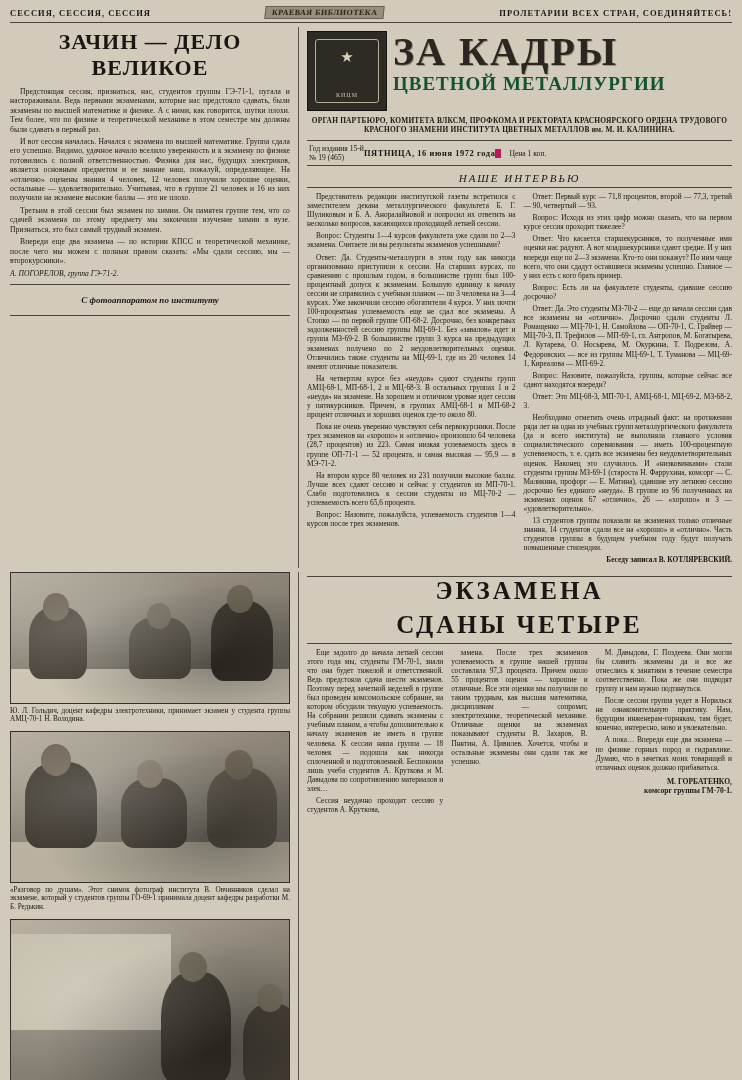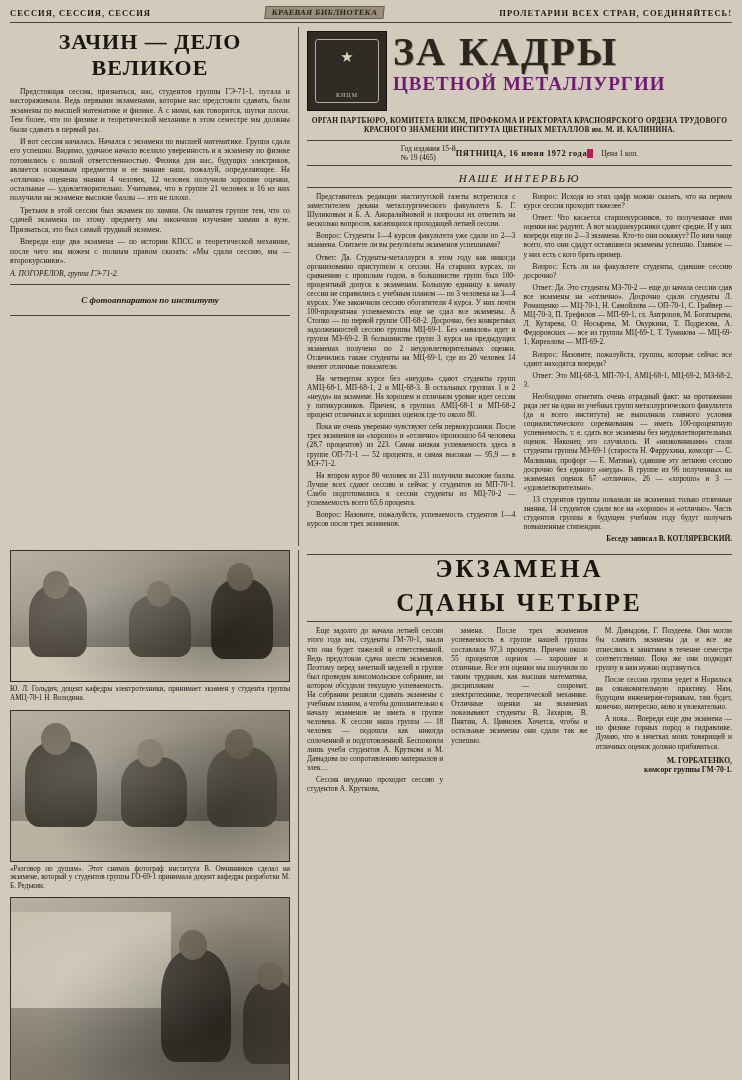--- a/index.html
+++ b/index.html
@@ -81,28 +81,28 @@
   }
   .titlewrap{flex:1;}
   .bigtitle{
     font-size:40px;line-height:38px;font-weight:bold;letter-spacing:2px;
     color:#2b261f;
     text-shadow:1px 1px 0 #9b9484;
     margin:6px 0 0 0;
   }
   .subtitle{
     font-size:19px;font-weight:bold;letter-spacing:1px;margin-top:2px;
-    color:#701a75;
+    color:#14532d;
   }
   .orgline{
     font-size:7.4px;font-weight:bold;text-align:center;line-height:9px;
     margin-top:5px;letter-spacing:.2px;
   }
   .metarow{
-    display:flex;justify-content:center;align-items:center;
+    display:flex;justify-content:flex-start;align-items:center;
     border-top:1px solid #4a433a;border-bottom:1px solid #4a433a;
     margin-top:6px;padding:3px 2px;font-size:7.6px;
   }
   .metarow .cell{white-space:nowrap;}
   .metarow .date{font-weight:bold;letter-spacing:.6px;font-size:8.4px;}
   .metarow .price{border-left:6px solid #be185d;padding-left:8px;}
   .metarow .issue{}
 
   
   .sechead{
@@ -199,20 +199,21 @@
         <div class="c">
           <p class="qa">Представитель редакции институтской газеты встретился с заместителем декана металлургического факультета Б. Г. Шуликовым и Б. А. Аноралайновой и попросил их ответить на несколько вопросов, касающихся проходящей летней сессии.</p>
           <p class="qa">Вопрос: Студенты 1—4 курсов факультета уже сдали по 2—3 экзамена. Считаете ли вы результаты экзаменов успешными?</p>
           <p class="qa">Ответ: Да. Студенты-металлурги в этом году как никогда организованно приступили к сессии. На старших курсах, по сравнению с прошлым годом, в большинстве групп был 100-процентный допуск к экзаменам. Большую единицу к началу сессии не справились с учебным планом — по 3 человека на 3—4 курсах. Уже закончили сессию обогатители 4 курса. У них почти 100-процентная успеваемость еще не сдал все экзамены. А Стопко — по первой группе ОП-68-2. Досрочно, без конкретных задолженностей сессию группы МЦ-69-1. Без «завалов» идет и группа МЗ-69-2. В большинстве групп 3 курса на предыдущих экзаменах получено по 2 неудовлетворительных оценки. Отличились также студенты на МЦ-69-1, где из 20 человек 14 имеют отличные показатели.</p>
           <p class="qa">На четвертом курсе без «неудов» сдают студенты групп АМЦ-68-1, МП-68-1, 2 и МЦ-68-3. В остальных группах 1 и 2 «неуда» на экзамене. На хорошем и отличном уровне идет сессия у пятикурсников. Причем, в группах АМЦ-68-1 и МП-68-2 процент отличных и хороших оценок где-то около 80.</p>
           <p class="qa">Пока не очень уверенно чувствуют себя первокурсники. После трех экзаменов на «хорошо» и «отлично» произошло 64 человека (28,7 процентов) из 223. Самая низкая успеваемость здесь в группе ОП-71-1 — 52 процента, и самая высокая — 95,9 — в МЭ-71-2.</p>
           <p class="qa">На втором курсе 80 человек из 231 получили высокие баллы. Лучше всех сдают сессию и сейчас у студентов из МП-70-1. Слабо подготовились к сессии студенты из МЦ-70-2 — успеваемость всего 65,6 процента.</p>
           <p class="qa">Вопрос: Назовите, пожалуйста, успеваемость студентов 1—4 курсов после трех экзаменов.</p>
         </div>
         <div class="c">
+          <p class="qa">Ответ: Первый курс — 71,8 процентов, второй — 77,3, третий — 90, четвертый — 93.</p>
           <p class="qa">Вопрос: Исходя из этих цифр можно сказать, что на первом курсе сессия проходит тяжелее?</p>
           <p class="qa">Ответ: Что касается старшекурсников, то полученные ими оценки нас радуют. А вот младшекурсники сдают средне. И у них впереди еще по 2—3 экзамена. Кто-то они покажут? По ним чаще всего, что они сдадут оставшиеся экзамены успешно. Главное — у них есть с кого брать пример.</p>
           <p class="qa">Вопрос: Есть ли на факультете студенты, сдавшие сессию досрочно?</p>
           <p class="qa">Ответ: Да. Это студенты МЗ-70-2 — еще до начала сессии сдав все экзамены на «отлично». Досрочно сдали студенты Л. Ромащенко — МЦ-70-1, Н. Самойлова — ОП-70-1, С. Грайвер — МЦ-70-3, П. Трефилов — МП-69-1, гл. Антропов, М. Богатырева, Л. Кутарева, О. Носырева, М. Окуркина, Т. Подрезова, А. Федоровских — все из группы МЦ-69-1, Т. Туманова — МЦ-69-1, Киреалова — МП-69-2.</p>
           <p class="qa">Вопрос: Назовите, пожалуйста, группы, которые сейчас все сдают находятся впереди?</p>
           <p class="qa">Ответ: Это МЦ-68-3, МП-70-1, АМЦ-68-1, МЦ-69-2, МЗ-68-2, 3.</p>
           <p class="qa">Необходимо отметить очень отрадный факт: на протяжении ряда лет на одна из учебных групп металлургического факультета (да и всего института) не выполняла главного условия социалистического соревнования — иметь 100-процентную успеваемость, т. е. сдать все экзамены без неудовлетворительных оценок. Наконец это случилось. И «низковинками» стали студенты группы МЗ-69-1 (староста Н. Фаррухина, комсорг — С. Маликина, профорг — Е. Матина), сдавшие эту летнюю сессию досрочно без единого «неуда». В группе из 96 полученных на экзаменах оценок 67 «отлично», 26 — «хорошо» и 3 — «удовлетворительно».</p>
           <p class="qa">13 студентов группы показали на экзаменах только отличные знания, 14 студентов сдали все на «хорошо» и «отлично». Часть студентов группы в будущем учебном году будут получать повышенные стипендии.</p>
           <p class="qa" style="text-align:right;text-indent:0;font-weight:bold">Беседу записал В. КОТЛЯРЕВСКИЙ.</p>
         </div>

